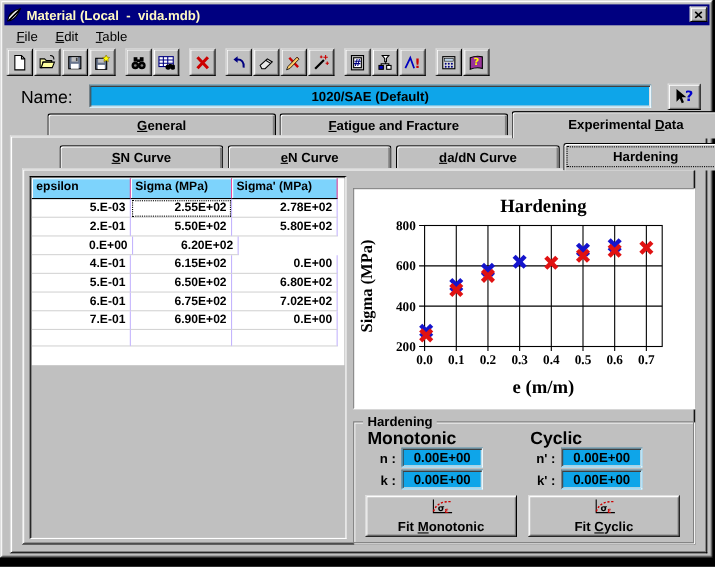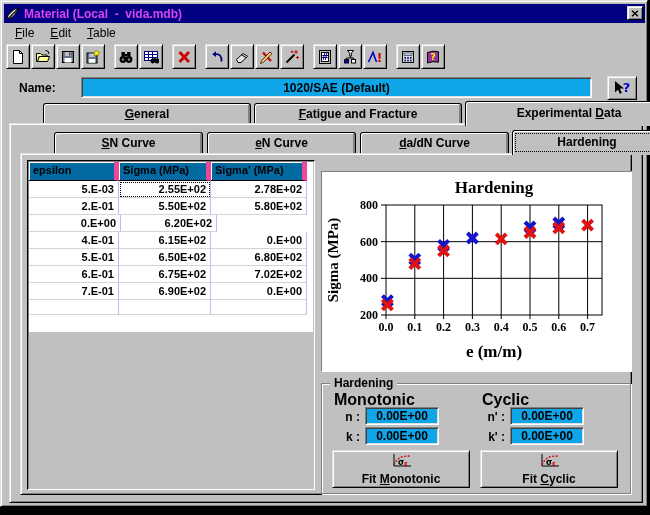--- a/index.html
+++ b/index.html
@@ -10,34 +10,34 @@
             box-shadow: inset 1px 1px 0 #fff, inset -1px -1px 0 #808080; }
 
   
   .btn { background:#c0c0c0; border:1px solid; border-color:#dfdfdf #000 #000 #dfdfdf;
          box-shadow: inset 1px 1px 0 #fff, inset -1px -1px 0 #808080; cursor:default; }
   .sunken { background:#0ea5e9; border:1px solid; border-color:#808080 #fff #fff #808080;
             box-shadow: inset 1px 1px 0 #404040, inset -1px -1px 0 #dfdfdf; text-align: center; }
 
   .titlebar { position:absolute; left:3px; top:3px; width:641px; height:19px;
               background:#000080; display:flex; align-items:center; padding:0 2px; }
-  .titlebar .title { color:#d946ef; font-size:12px; font-weight:bold; margin-left:4px; white-space:pre; }
+  .titlebar .title { color:#fef9c3; font-size:12px; font-weight:bold; margin-left:4px; white-space:pre; }
   .close-btn { position:absolute; right:2px; top:2px; width:16px; height:14px;
                display:flex; align-items:center; justify-content:center; }
 
   .menubar { position:absolute; left:3px; top:23px; width:641px; height:18px;
              display:flex; align-items:center; padding-left:3px; }
   .menu-item { font-size:12px; padding:1px 8px; }
 
   .toolbar { position:absolute; left:3px; top:41px; width:641px; height:29px;
              display:flex; align-items:center; padding-left:2px; }
   .tbtn { width:24px; height:25px; display:flex; align-items:center; justify-content:center; margin-right:1px; }
   .tsep { width:8px; height:1px; }
 
-  .name-label { position:absolute; left:18px; top:80px; font-size:12px; font-weight:bold; }
+  .name-label { position:absolute; left:18px; top:80px; font-size:16px; font-weight:normal; }
   .name-input { position:absolute; left:80px; top:76px; width:511px; height:21px;
                 font:bold 12px "Liberation Sans",sans-serif; padding:0 4px; outline:none; }
   .help-btn { position:absolute; left:606px; top:75px; width:30px; height:24px;
               display:flex; align-items:center; justify-content:center; }
 
   .tab { position:absolute; background:#c0c0c0; border:1px solid #000; border-bottom:none;
          border-top-left-radius:3px; border-top-right-radius:3px;
          box-shadow: inset 1px 1px 0 #fff, inset -2px 0 0 #808080;
          text-align:center; font-size:12px; font-weight:bold;margin-left:32px; }
   .tab.inactive { top:102px; height:21px; line-height:20px; z-index:1; }
@@ -47,21 +47,21 @@
   .stab.inactive { top:131px; height:21px; line-height:20px; z-index:3; }
   .stab.active   { top:129px; height:25px; line-height:23px; z-index:7; }
   .focus-dotted { outline:1px dotted #000; outline-offset:-4px; }
 
   
   .left-panel { position:absolute; left:26px; top:159px; width:288px; height:330px;
                 background:#c0c0c0; border:1px solid; border-color:#000 #fff #fff #000;
                 box-shadow: inset 1px 1px 0 #808080; z-index:5; }
   .grid-white { position:absolute; left:1px; top:1px; width:284px; height:170px; background:#fff; }
   .thead { display:flex; height:19px; }
-  .th { background:#0369a1; border-right:5px solid #ec4899; border-bottom:1px solid #000;
+  .th { background:#7dd3fc; border-right:1px solid #ec4899; border-bottom:1px solid #000;
         box-shadow: inset 1px 1px 0 #fff; font-size:11px; font-weight:bold;
         padding:2px 0 0 4px; }
   .trow { display:flex; height:17px; }
   .trow.empty { height:15px; }
   .td { border-right:1px solid #c4b5fd; border-bottom:1px solid #d4d4d4;
         font-size:11px; font-weight:bold; text-align:right; padding:2px 4px 0 0; }
   .c0 { width:90px; } .c1 { width:92px; } .c2 { width:96px; }
   .cellfocus { outline:1px dotted #000; outline-offset:-2px; }
 
   

